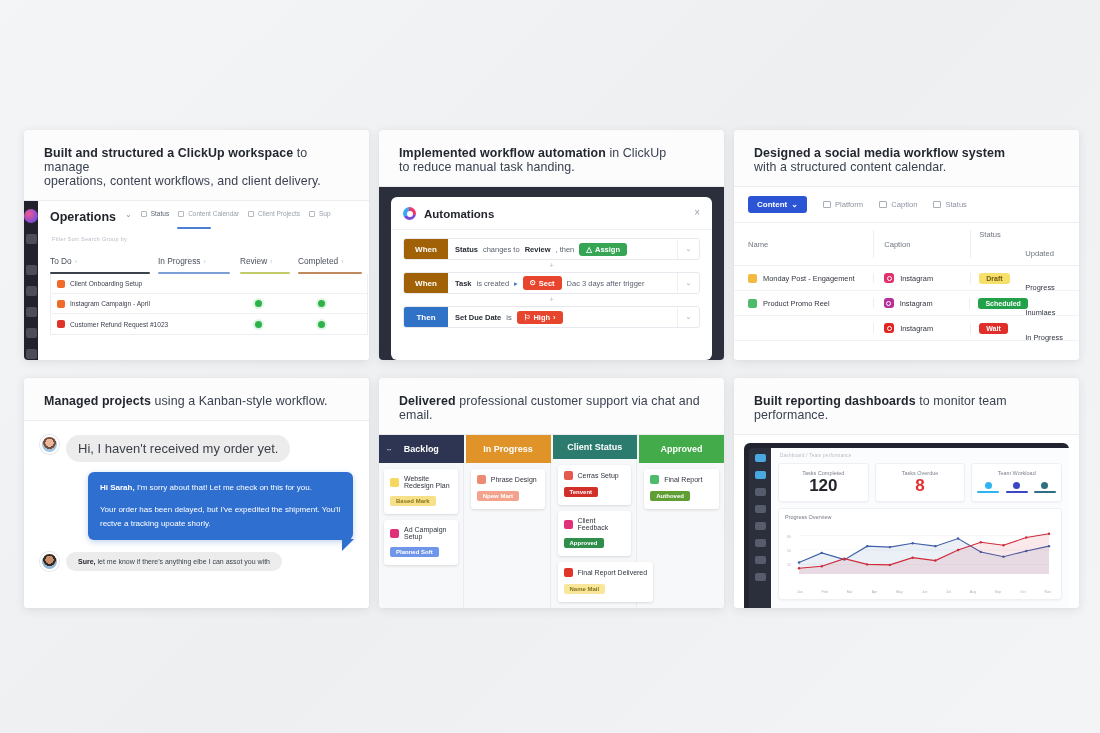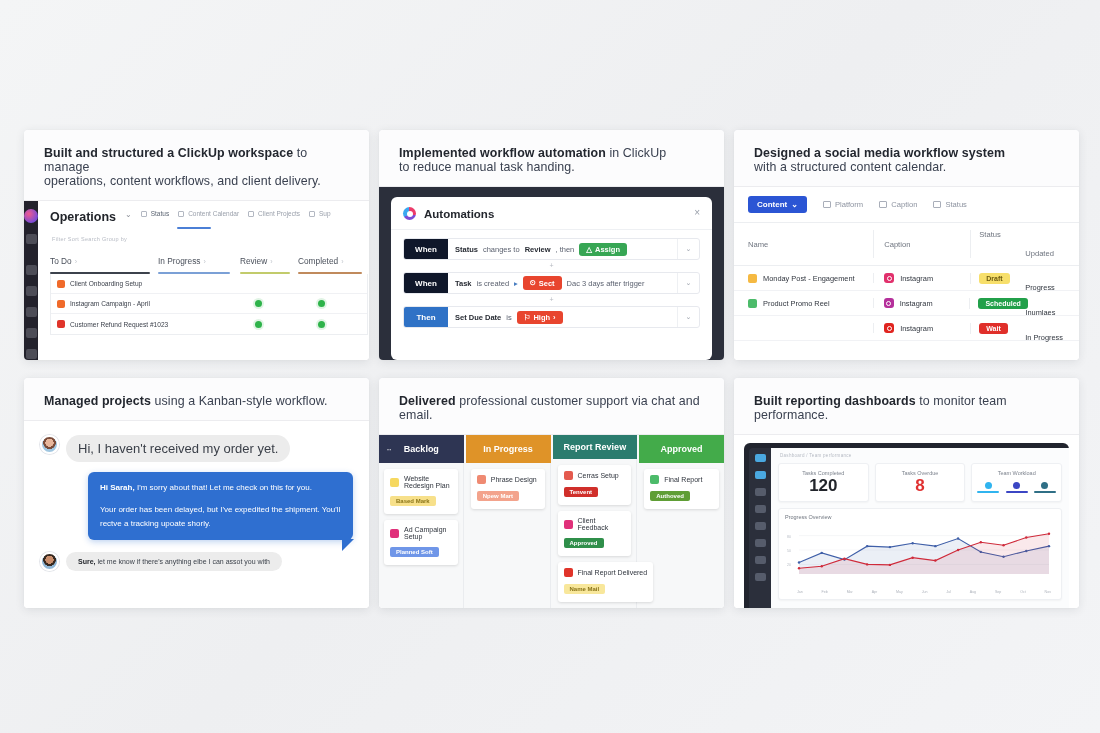--- a/index.html
+++ b/index.html
@@ -79,21 +79,21 @@
     background:conic-gradient(#ec3b6a 0 30%,#7b4bd6 30% 65%,#3aa7f0 65% 100%);
     position:relative;}
   .au-logo:after{content:"";position:absolute;inset:3.5px;background:#fff;border-radius:50%;}
   .au-title { font-size:11.5px; font-weight:bold; color:#24272e;}
   .au-x { position:absolute; right:12px; top:10px; font-size:10px; color:#9aa0ab; }
   .au-div { height:1px;background:#eef0f3;margin:0 -12px 8px -12px;}
   .au-row { display:flex; align-items:stretch; border:1px solid #e7e9ee; border-radius:3px;
             height:22px; background:#fff; overflow:hidden;}
   .au-tag { width:44px; display:flex;align-items:center;justify-content:center;
             font-size:8px;font-weight:bold;color:#fff;}
-  .au-tag.when { background:#0f172a; }
+  .au-tag.when { background:#a16207; }
   .au-tag.then { background:#2f72c6; }
   .au-text { flex:1; display:flex; align-items:center; gap:5px; padding:0 7px;
              font-size:7.5px; color:#5c6270; }
   .au-text b { color:#272b33; }
   .au-pill { display:inline-flex;align-items:center;gap:3px;border-radius:3px;
              padding:2px 7px;font-size:7.5px;font-weight:bold;color:#fff;}
   .au-pill.green { background:#37a654; }
   .au-pill.red { background:#e8452e; }
   .au-chev { width:22px;display:flex;align-items:center;justify-content:center;
              border-left:1px solid #eef0f3; font-size:7px;color:#9aa0ab;}
@@ -465,21 +465,21 @@
                     <span class="sq" style="background:#ef8a72"></span>
                     <span>Phrase Design</span>
                   </div>
                 <span class="kb-tag" style="background:#f3a38c;color:#fff">Npew Mart</span>
               </div>
             </div>
           </div>
 
           <div class="kb-col">
             <div class="kb-head" style="background:#2b7c6e">
-                <span>Report Review</span>
+                <span>Client Status</span>
               </div>
             <div class="kb-body">
               <div class="kb-card">
                 <div class="kb-t">
                     <span class="sq" style="background:#e45a4e"></span>
                     <span>Cerras Setup</span>
                   </div>
                 <span class="kb-tag" style="background:#d02f2a;color:#fff">Tenvent</span>
               </div>
               <div class="kb-card">

